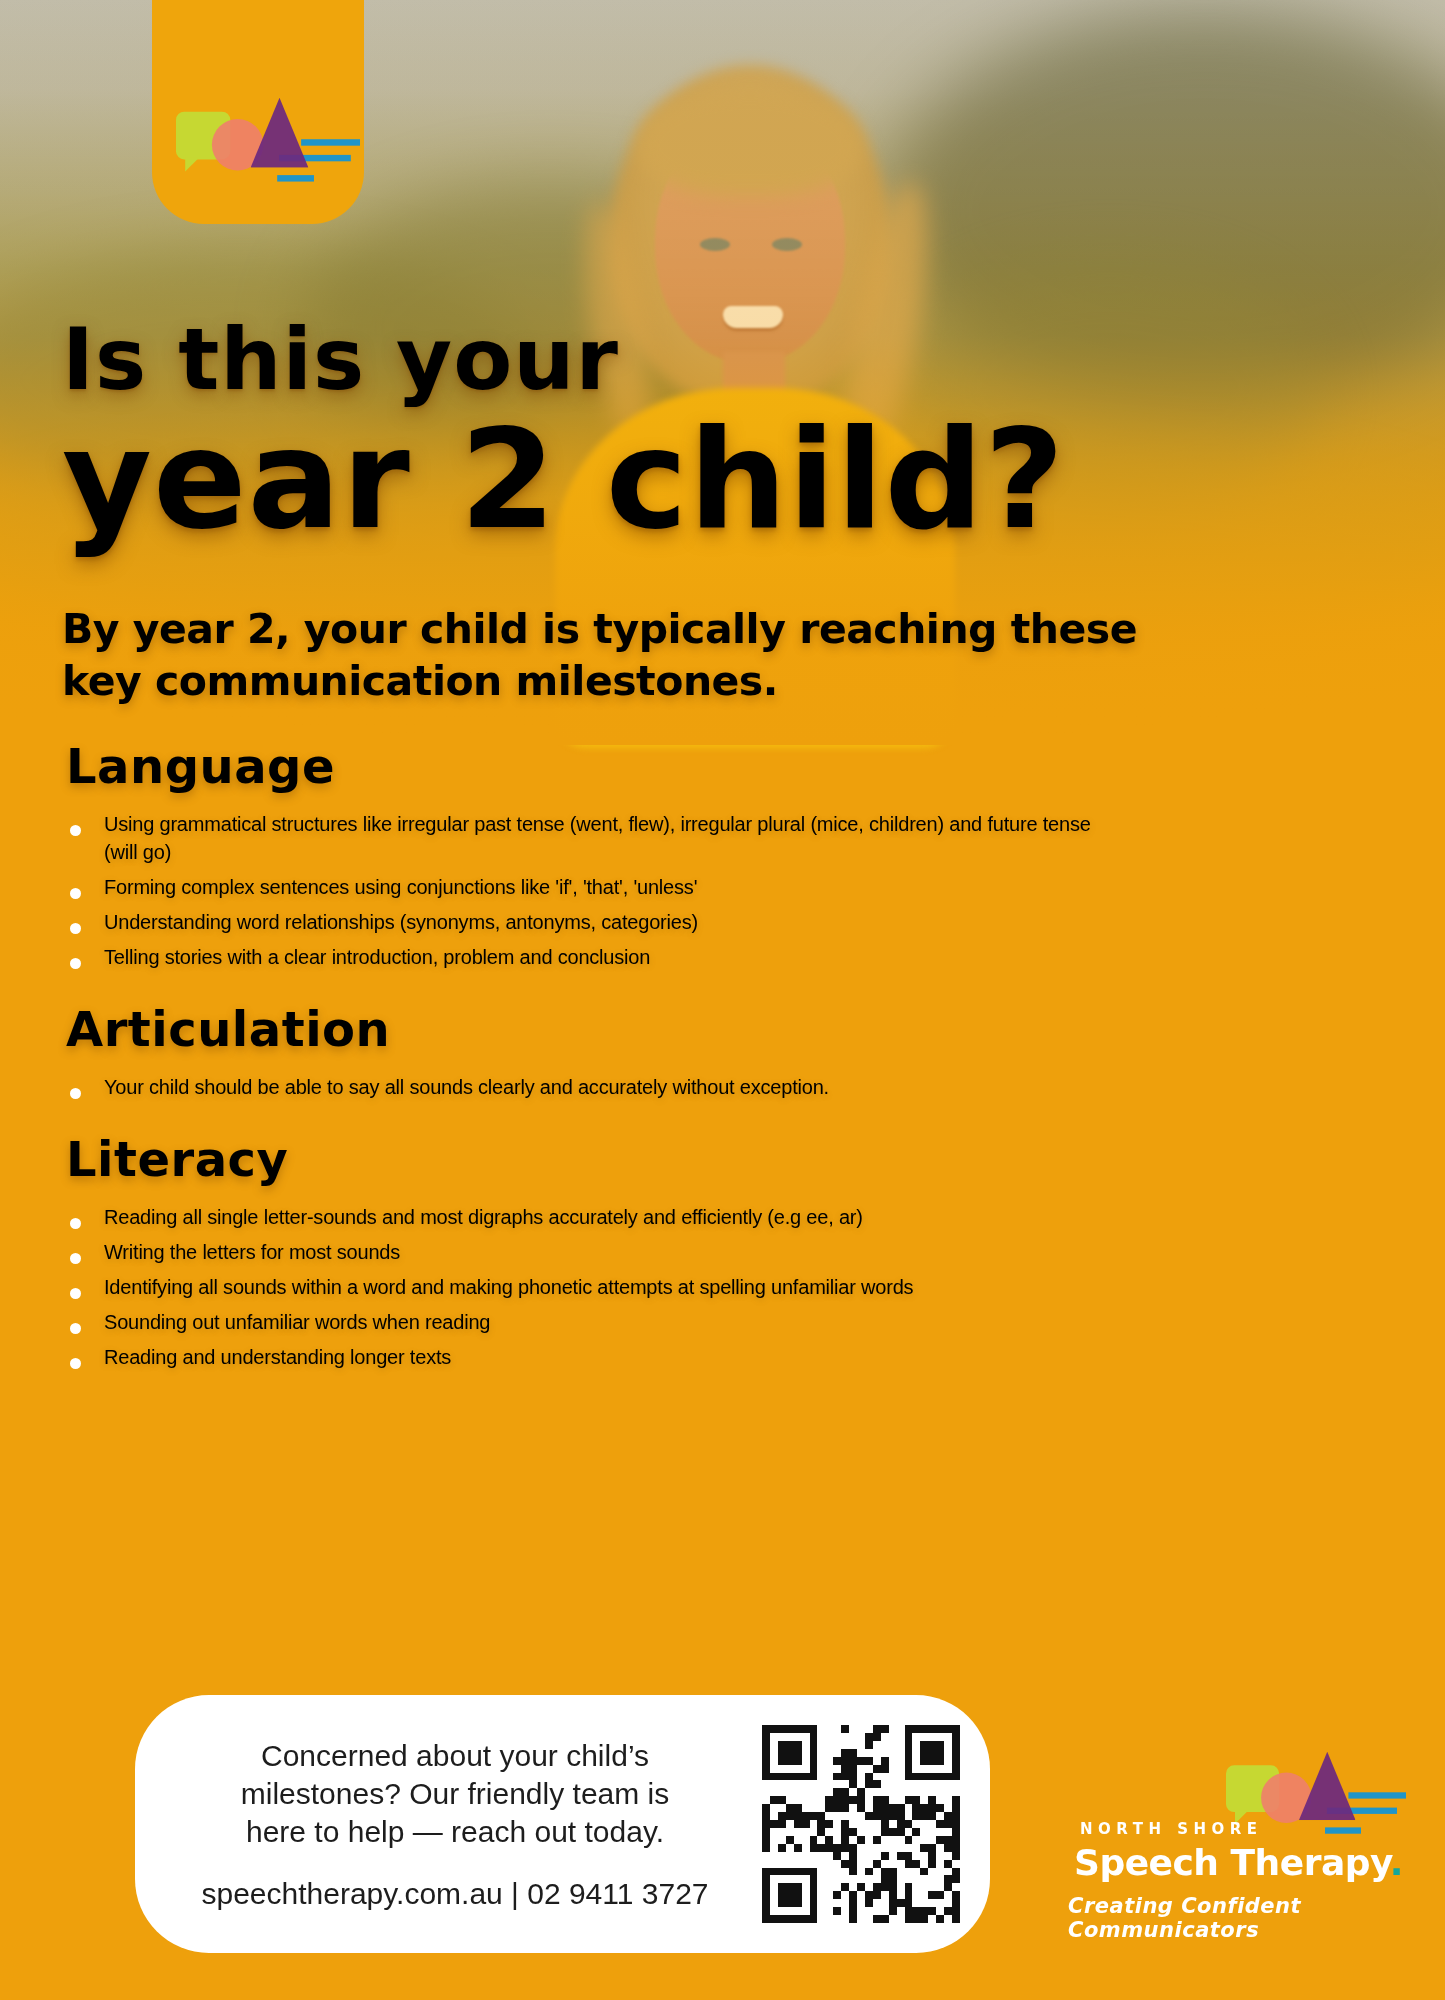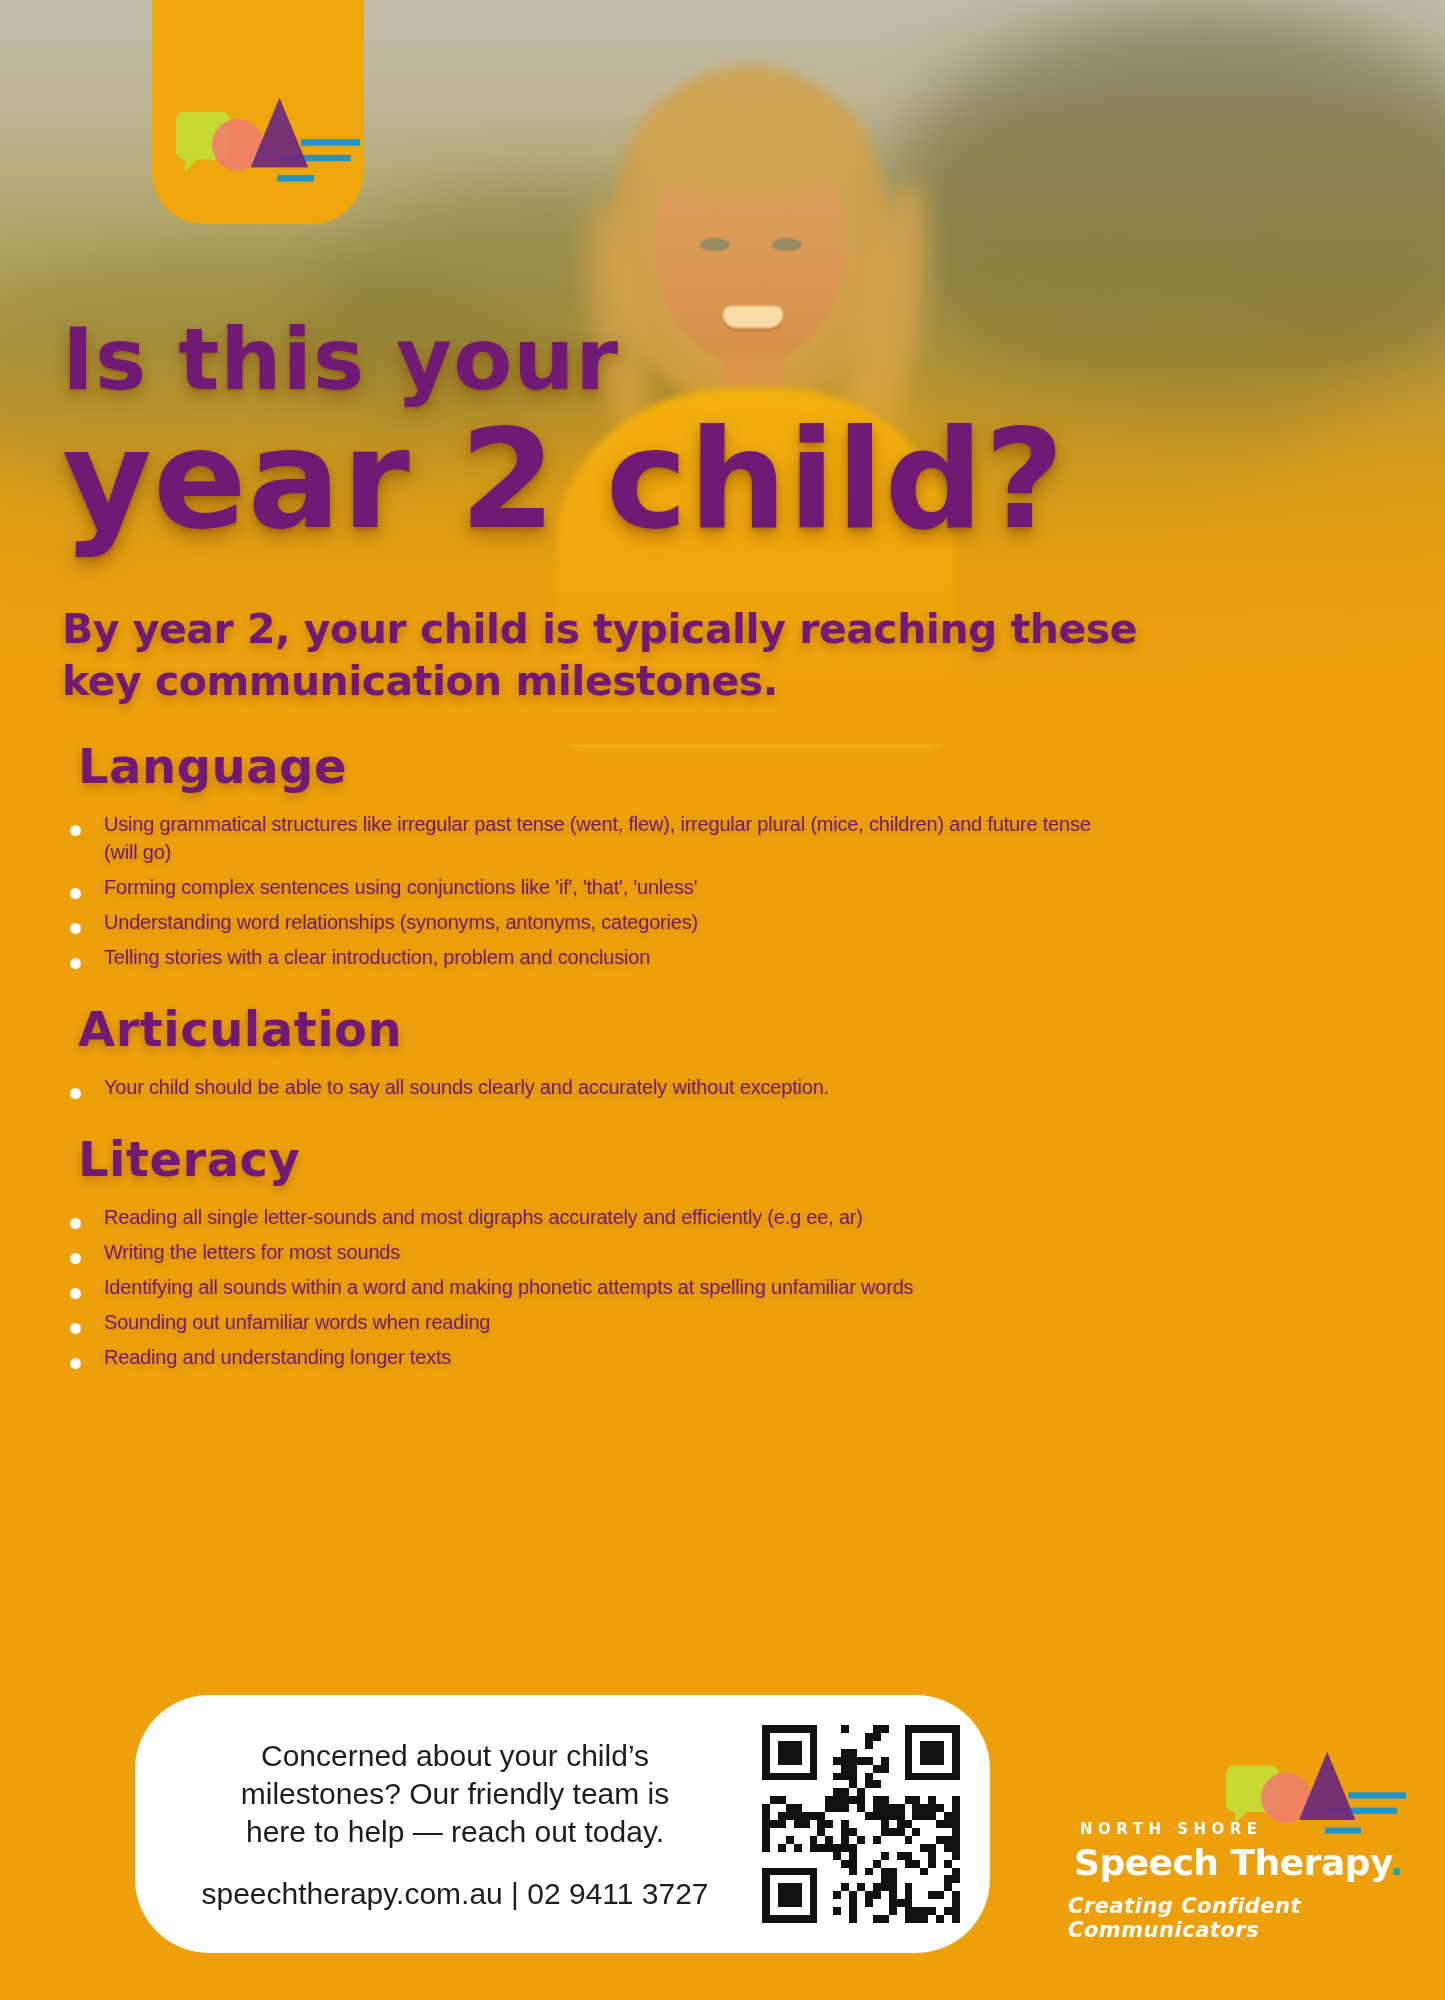--- a/index.html
+++ b/index.html
@@ -40,28 +40,28 @@
   .lm-line{background:#2095c8;height:7px;z-index:3;}
   .lm-line1{left:136px;top:47px;width:64px;}
   .lm-line2{left:112px;top:64px;width:78px;}
   .lm-line3{left:110px;top:86px;width:40px;}
   .lm-triangle{left:81px;top:2px;width:63px;height:76px;background:rgba(109,41,126,.93);
     clip-path:polygon(50% 0,100% 100%,0 100%);z-index:4;}
   .logo-badge{position:absolute;left:152px;top:0;width:212px;height:224px;background:#efa50c;
     border-radius:0 0 52px 52px;z-index:5;}
   .logo-badge .logo-mark{position:absolute;left:24px;top:96px;transform:scale(.92);transform-origin:top left;}
   
-  .content{position:absolute;left:62px;top:316px;width:1330px;color:#701a75;z-index:3;}
+  .content{position:absolute;left:62px;top:316px;width:1330px;color:#000000;z-index:3;}
   .title-small{font-size:86px;font-weight:bold;line-height:1;letter-spacing:1px;
     text-shadow:0 6px 16px rgba(125,70,0,.5),0 2px 3px rgba(125,70,0,.35);}
   .title-big{font-size:138px;font-weight:bold;line-height:1.05;letter-spacing:1px;margin-top:6px;
     text-shadow:0 8px 18px rgba(125,70,0,.5),0 3px 4px rgba(125,70,0,.35);}
   .intro{margin-top:50px;font-weight:bold;font-size:41px;line-height:1.28;letter-spacing:-.5px;
     text-shadow:0 4px 10px rgba(130,75,0,.45);}
-  .section h2{font-size:48px;font-weight:bold;margin:30px 16px 0;letter-spacing:.5px;
+  .section h2{font-size:48px;font-weight:bold;margin:30px 4px 0;letter-spacing:.5px;
     text-shadow:0 4px 10px rgba(130,75,0,.45);}
   .section ul{list-style:none;margin:16px 0 0;padding:0 0 0 42px;font-family:"Liberation Sans",sans-serif;}
   .section li{position:relative;max-width:1000px;font-size:20px;line-height:1.4;margin-bottom:7px;
     letter-spacing:-.2px;text-shadow:0 2px 6px rgba(140,85,0,.3);}
   .section li::before{content:"";position:absolute;left:-34px;top:15px;width:11px;height:11px;border-radius:50%;background:#fff;}
   
   .cta-card{position:absolute;left:135px;top:1695px;width:855px;height:258px;background:#ffffff;
     border-radius:74px;z-index:4;display:flex;align-items:center;box-sizing:border-box;padding:0 30px 0 40px;}
   .cta-text{width:560px;text-align:center;color:#1d1d1d;font-family:"Liberation Sans",sans-serif;}
   .cta-line{font-size:30px;line-height:1.27;}

